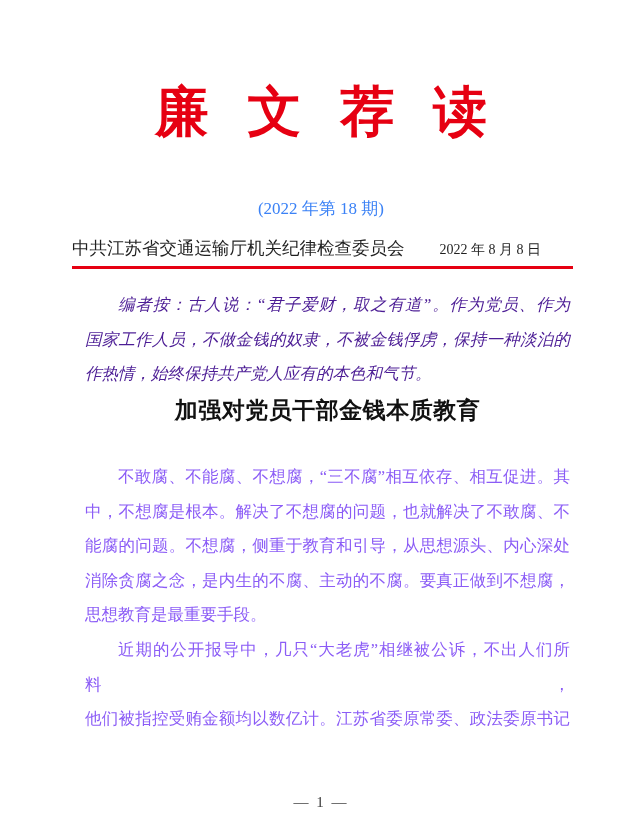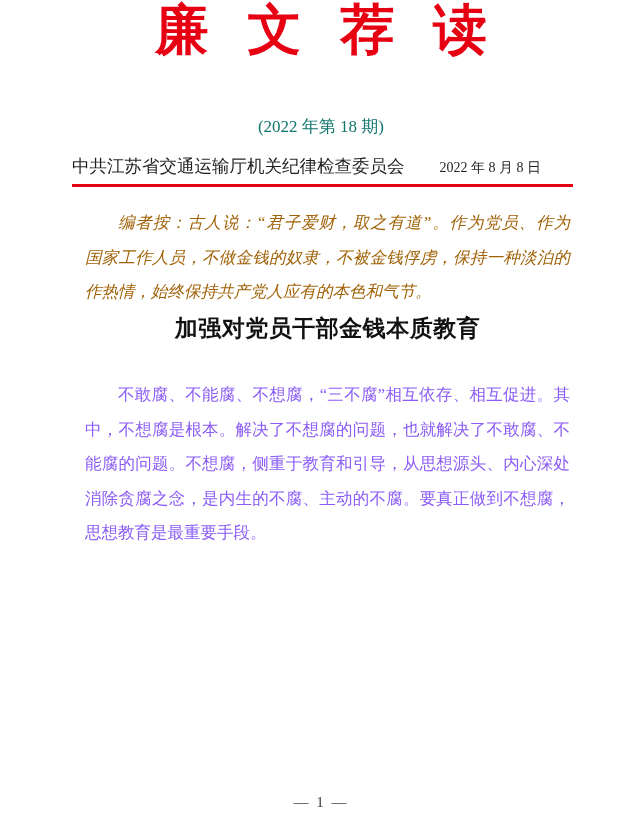--- a/index.html
+++ b/index.html
@@ -12,34 +12,35 @@
     position: relative;
     width: 642px;
     height: 837px;
     margin: 0 auto;
     background: #ffffff;
     color: #2e2e2e;
     overflow: hidden;
     box-sizing: border-box;
   }
   .masthead-title {
+    margin-top: 82px;
     text-align: center;
     font-size: 54px;
     line-height: 58px;
     font-weight: bold;
     color: #e60012;
     word-spacing: 20px;
     font-family: "DejaVu Serif", "Liberation Serif", serif;
   }
   .issue-line {
     margin-top: 58px;
     text-align: center;
     font-size: 17px;
     line-height: 22px;
-    color: #0f766e;
+    color: #3b82f6;
   }
   .header-row {
     display: flex;
     justify-content: space-between;
     align-items: baseline;
     margin: 16px 69px 0 72px;
     font-size: 17.5px;
     line-height: 24px;
     color: #1f1f1f;
     white-space: nowrap;
@@ -55,21 +56,21 @@
   }
   .text-col {
     margin-left: 85px;
     width: 485px;
   }
   .editor-note {
     margin-top: 19px;
     font-size: 16.5px;
     line-height: 34.7px;
     font-style: italic;
-    color: #a16207;
+    color: #4c1d95;
   }
   .article-heading {
     margin-top: 4px;
     text-align: center;
     font-size: 23px;
     line-height: 30px;
     font-weight: bold;
     color: #111111;
     letter-spacing: 0.5px;
   }
@@ -130,19 +131,23 @@
     <div class="article-heading">加强对党员干部金钱本质教育</div>
 
     <div class="article-body">
       <div class="paragraph">
           <div class="line fill indent">不敢腐、不能腐、不想腐，“三不腐”相互依存、相互促进。其</div>
           <div class="line fill">中，不想腐是根本。解决了不想腐的问题，也就解决了不敢腐、不</div>
           <div class="line fill">能腐的问题。不想腐，侧重于教育和引导，从思想源头、内心深处</div>
           <div class="line fill">消除贪腐之念，是内生的不腐、主动的不腐。要真正做到不想腐，</div>
           <div class="line">思想教育是最重要手段。</div>
         </div>
+      <div class="paragraph">
+          <div class="line fill indent">近期的公开报导中，几只“大老虎”相继被公诉，不出人们所料，</div>
+          <div class="line fill">他们被指控受贿金额均以数亿计。江苏省委原常委、政法委原书记</div>
+        </div>
     </div>
 
   </div>
 
   <div class="page-footer">— 1 —</div>
 
 </div>
 
 </body></html>

